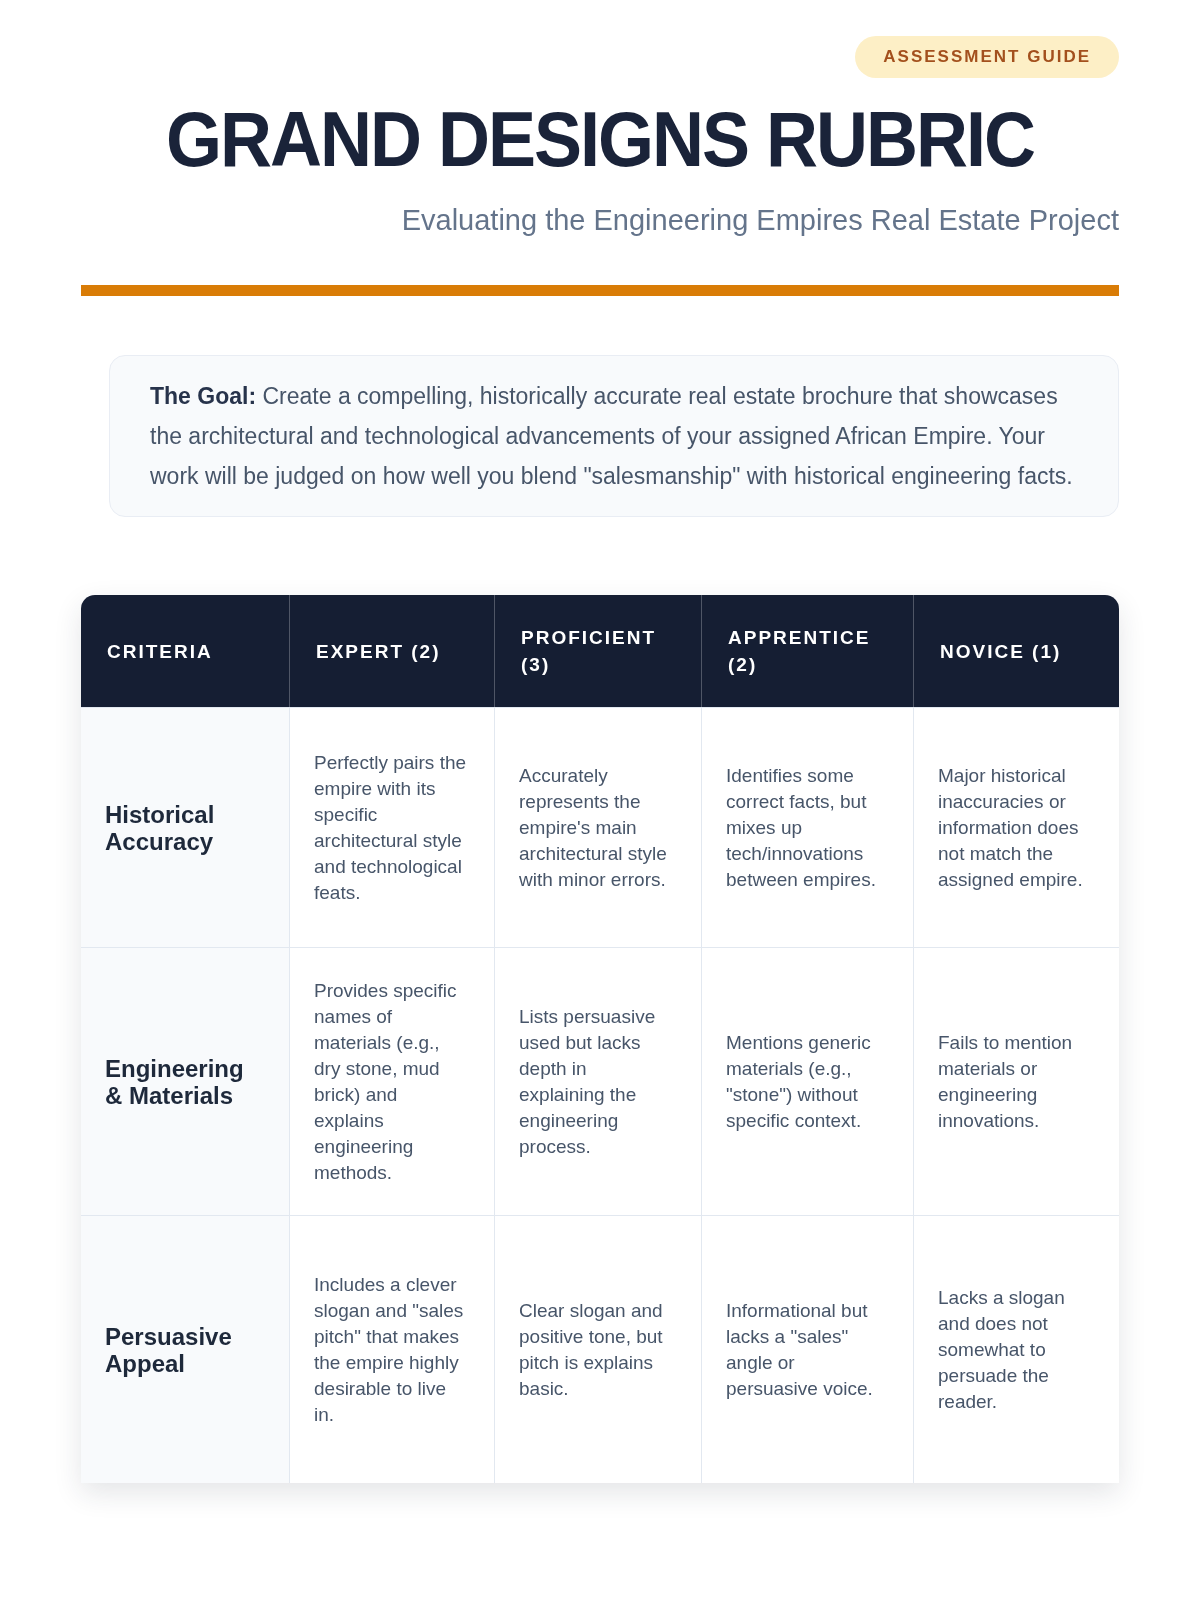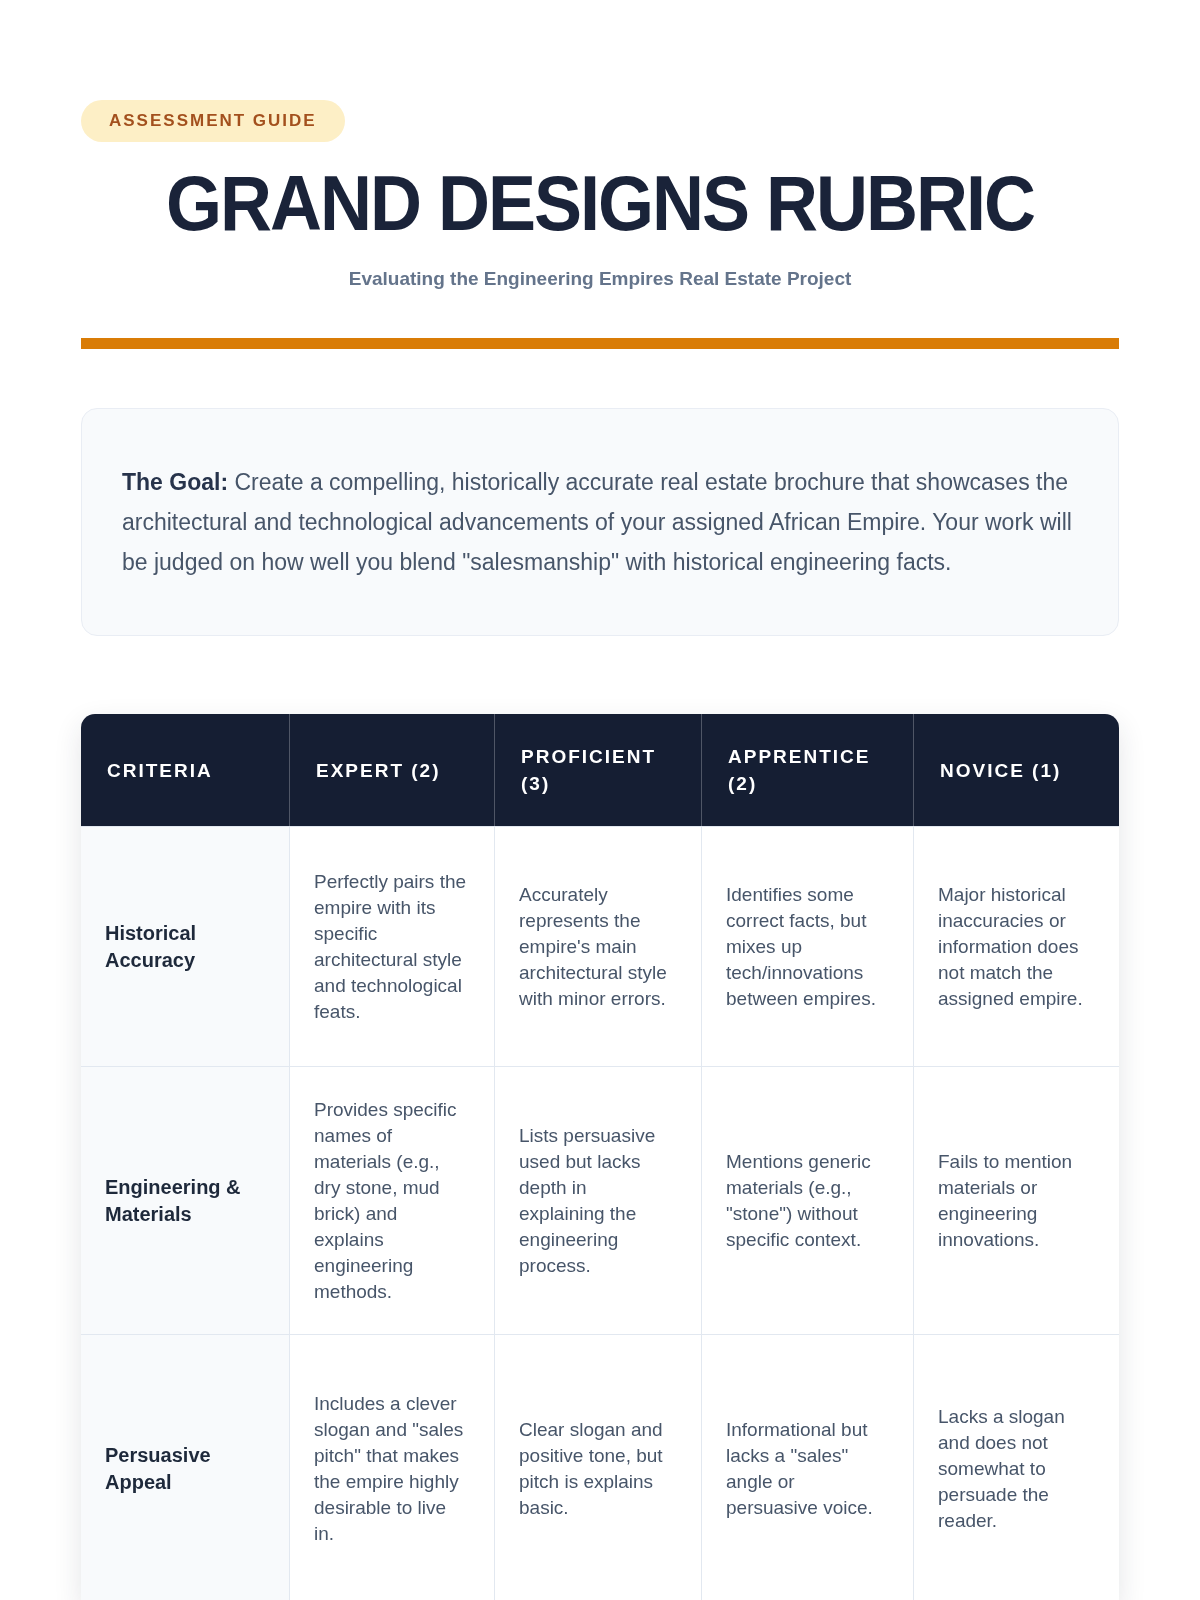--- a/index.html
+++ b/index.html
@@ -11,22 +11,22 @@
     font-family: "Liberation Sans", sans-serif;
   }
   .content {
     width: 1038px;
     margin: 0 auto;
     position: relative;
   }
   
   .badge-row {
     display: flex;
-    justify-content: flex-start;
-    padding-top: 100px;
+    justify-content: flex-end;
+    padding-top: 36px;
   }
   .badge {
     background: #fdefc6;
     color: #a3501d;
     font-size: 17px;
     font-weight: bold;
     letter-spacing: 2px;
     padding: 11px 28px;
     border-radius: 999px;
     white-space: nowrap;
@@ -40,41 +40,42 @@
     font-weight: 800;
     letter-spacing: -2px;
     line-height: 1.0;
     transform: scaleY(1.08);
     transform-origin: center top;
     white-space: nowrap;
   }
   
   .subtitle {
     margin-top: 32px;
-    text-align: center;
+    text-align: right;
     color: #64748b;
-    font-size: 19px;
-    font-weight: 700;
+    font-size: 29px;
+    font-weight: 400;
   }
   
   .rule {
     margin-top: 48px;
     height: 11px;
     background: #d97c06;
   }
   
   .goal-box {
     margin-top: 59px;
     background: #f8fafc;
     border: 1px solid #e9edf4;
     border-radius: 16px;
-    padding: 53px 40px;
+    padding: 20px 40px;
     font-size: 23px;
     line-height: 40px;
     color: #475569;
+    margin-left: 28px;
   }
   .goal-box .goal-label {
     font-weight: bold;
     color: #27334b;
   }
   
   .rubric {
     margin-top: 78px;
     width: 100%;
     border-collapse: separate;
@@ -105,21 +106,21 @@
     line-height: 26px;
     vertical-align: middle;
     padding: 26px 24px;
     border-top: 1px solid #e2e8f0;
   }
   .rubric td + td { border-left: 1px solid #e2e8f0; }
   .rubric td.crit {
     background: #f8fafc;
     color: #1e293b;
     font-weight: bold;
-    font-size: 20px;
+    font-size: 24px;
     line-height: 27px;
   }
   .rubric tr.r1 { height: 240px; }
   .rubric tr.r2 { height: 268px; }
   .rubric tr.r3 { height: 268px; }
 </style>
 </head>
 <body>
 
 <div class="content">

